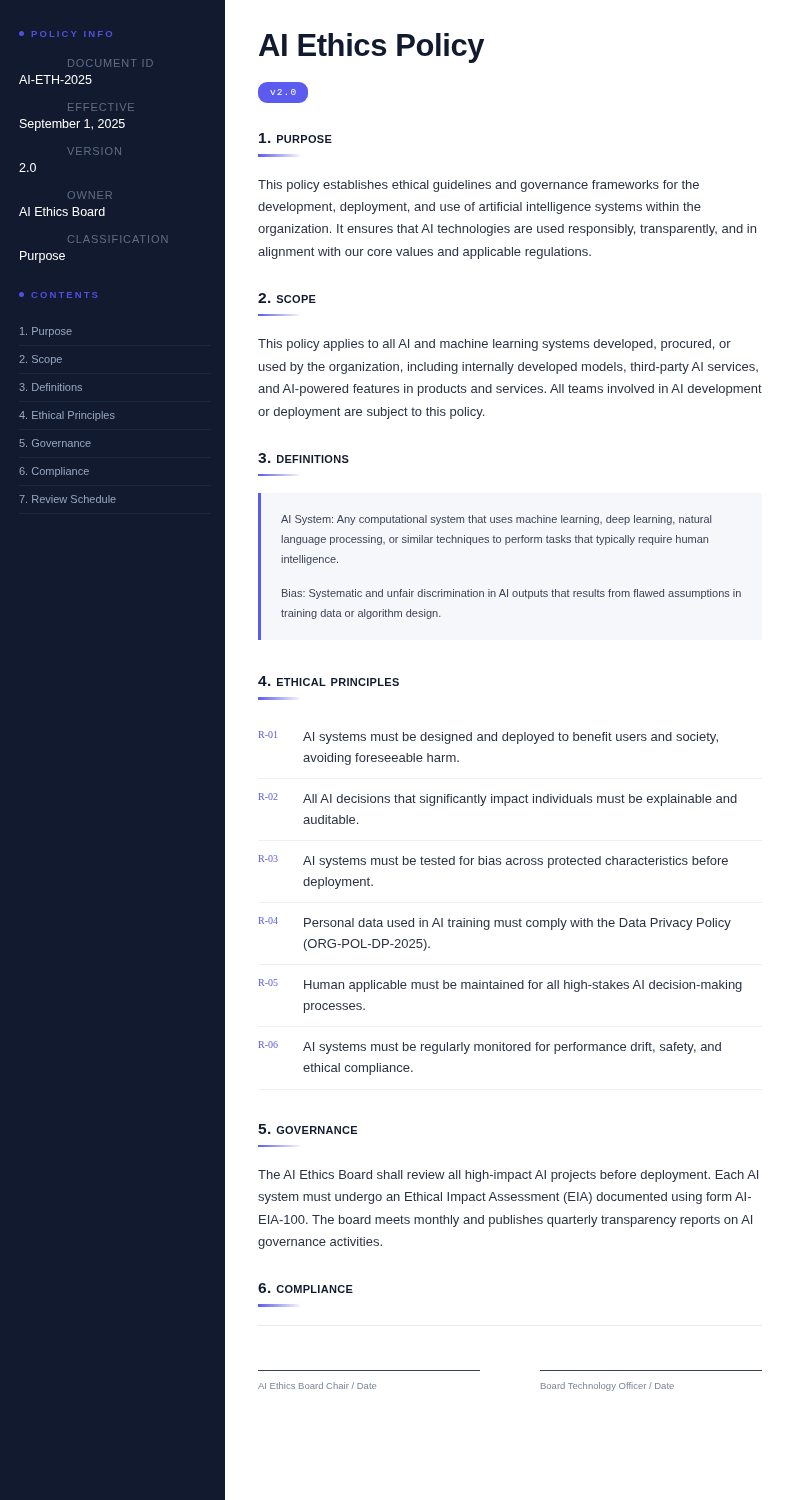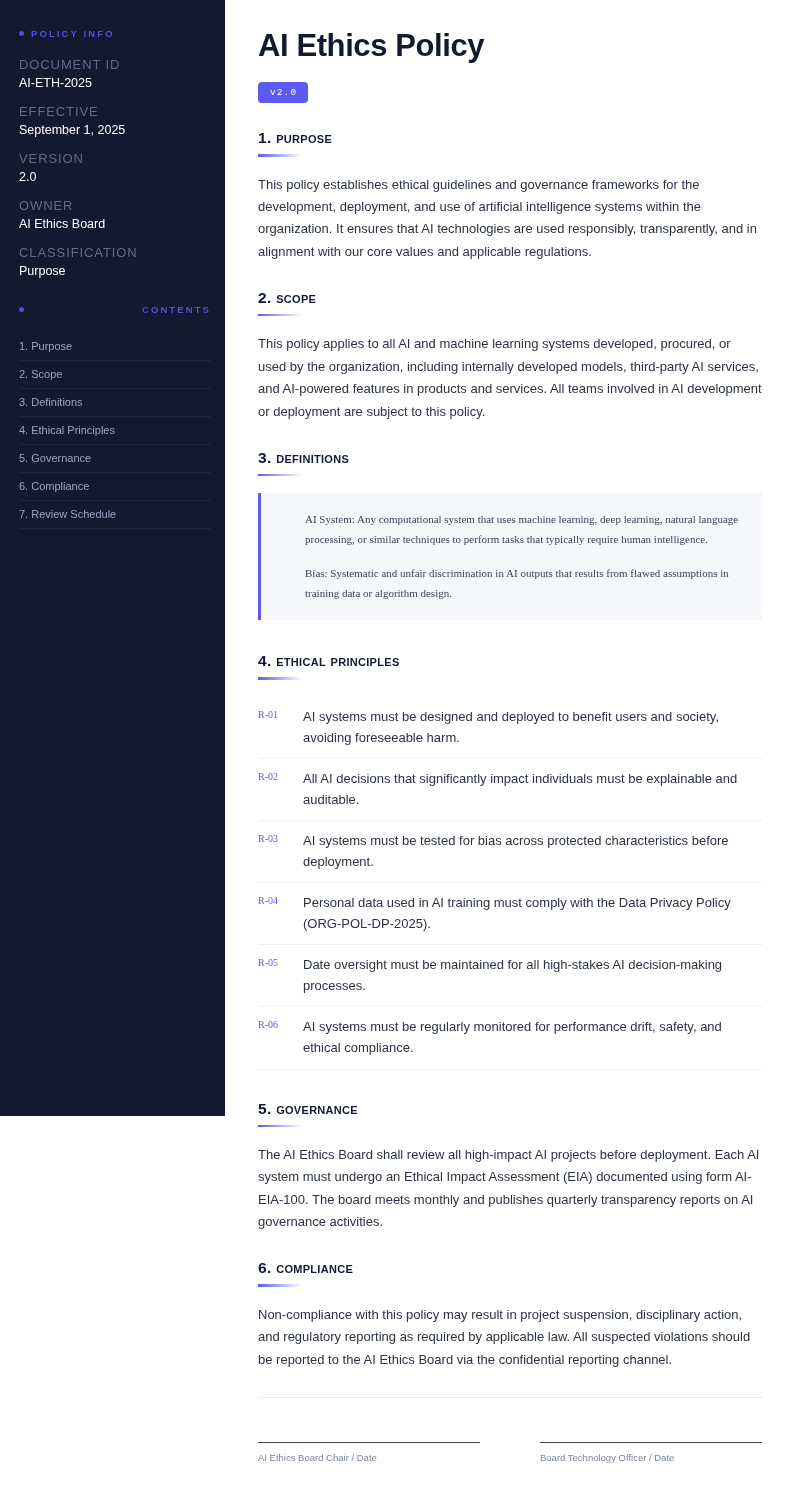--- a/index.html
+++ b/index.html
@@ -13,21 +13,21 @@
     font-family: "Liberation Sans", sans-serif;
     background: #ffffff;
     display: flex;
     overflow: hidden;
   }
 
   
   .sidebar {
     width: 225px;
     min-width: 225px;
-    height: 1116px;
+    height: 1500px;
     background: #111a2e;
     padding: 28px 14px 0 19px;
   }
 
   .side-section-label {
     display: flex;
     align-items: center;
     gap: 7px;
     font-size: 9.5px;
     font-weight: bold;
@@ -38,32 +38,33 @@
   .side-section-label .dot {
     width: 5px;
     height: 5px;
     border-radius: 50%;
     background: #4f4fe0;
     flex: 0 0 auto;
   }
 
   .meta-block { margin-bottom: 14px; }
   .meta-label {
-    font-size: 13px;
+    font-size: 11px;
     letter-spacing: 0.9px;
     color: #606d84;
     text-transform: uppercase;
     margin-bottom: 4px;
+    margin-left: 48px;
   }
   .meta-value {
     font-size: 12.5px;
     color: #ffffff;
   }
 
-  .contents-label { margin-top: 26px; justify-content: space-between; }
+  .contents-label { margin-top: 26px; }
 
   .toc-list { list-style: none; }
   .toc-item {
     font-size: 11px;
     color: #96a6c2;
     padding: 7px 0 8px 0;
     border-bottom: 1px solid #1d283f;
     cursor: pointer;
   }
 
@@ -84,21 +85,21 @@
   }
 
   .version-badge {
     display: inline-block;
     background: #5b5bef;
     color: #ffffff;
     font-family: "Liberation Mono", monospace;
     font-size: 9.5px;
     letter-spacing: 1.1px;
     padding: 5px 11px 5px 12px;
-    border-radius: 4px;
+    border-radius: 9px;
     margin-bottom: 26px;
   }
 
   .section { margin-bottom: 5px; }
 
   h2.section-heading {
     font-size: 15.5px;
     font-weight: bold;
     color: #111a2e;
     font-variant: small-caps;
@@ -125,25 +126,24 @@
   }
 
   
   .def-block {
     background: #f6f7fb;
     border-left: 3px solid #5b5bef;
     padding: 16px 18px 17px 20px;
     margin-bottom: 32px;
   }
   .def-block p {
-    font-family: Liberation Serif, serif;
+    font-family: Liberation Sans, sans-serif;
     font-size: 11px;
     line-height: 1.82;
     color: #3a4256;
-    margin-left: 24px;
   }
   .def-block p + p { margin-top: 14px; }
 
   
   .principles { margin-bottom: 30px; }
   .principle-row {
     display: flex;
     gap: 14px;
     padding: 9px 0 10px 0;
     border-bottom: 1px solid #edeff4;
@@ -292,21 +292,21 @@
       <div class="principle-row">
         <span class="principle-id">R-03</span>
         <span class="principle-text">AI systems must be tested for bias across protected characteristics before deployment.</span>
       </div>
       <div class="principle-row">
         <span class="principle-id">R-04</span>
         <span class="principle-text">Personal data used in AI training must comply with the Data Privacy Policy (ORG-POL-DP-2025).</span>
       </div>
       <div class="principle-row">
         <span class="principle-id">R-05</span>
-        <span class="principle-text">Date oversight must be maintained for all high-stakes AI decision-making processes.</span>
+        <span class="principle-text">Human applicable must be maintained for all high-stakes AI decision-making processes.</span>
       </div>
       <div class="principle-row">
         <span class="principle-id">R-06</span>
         <span class="principle-text">AI systems must be regularly monitored for performance drift, safety, and ethical compliance.</span>
       </div>
     </div>
   </section>
 
   
   <section class="section spacer-top">
@@ -318,21 +318,20 @@
     <p class="body-text">The AI Ethics Board shall review all high-impact AI projects before deployment. Each AI system must undergo an Ethical Impact Assessment (EIA) documented using form AI-EIA-100. The board meets monthly and publishes quarterly transparency reports on AI governance activities.</p>
   </section>
 
   
   <section class="section">
     <h2 class="section-heading">
       <span class="num">6.</span>
       <span>Compliance</span>
     </h2>
     <div class="heading-rule"></div>
-    <p class="body-text">Non-compliance with this policy may result in project suspension, disciplinary action, and regulatory reporting as required by applicable law. All suspected violations should be reported to the AI Ethics Board via the confidential reporting channel.</p>
   </section>
 
   <div class="footer-rule"></div>
 
   <div class="signatures">
     <div class="sig-col">
       <div class="sig-line"></div>
       <div class="sig-caption">AI Ethics Board Chair / Date</div>
     </div>
     <div class="sig-col">

